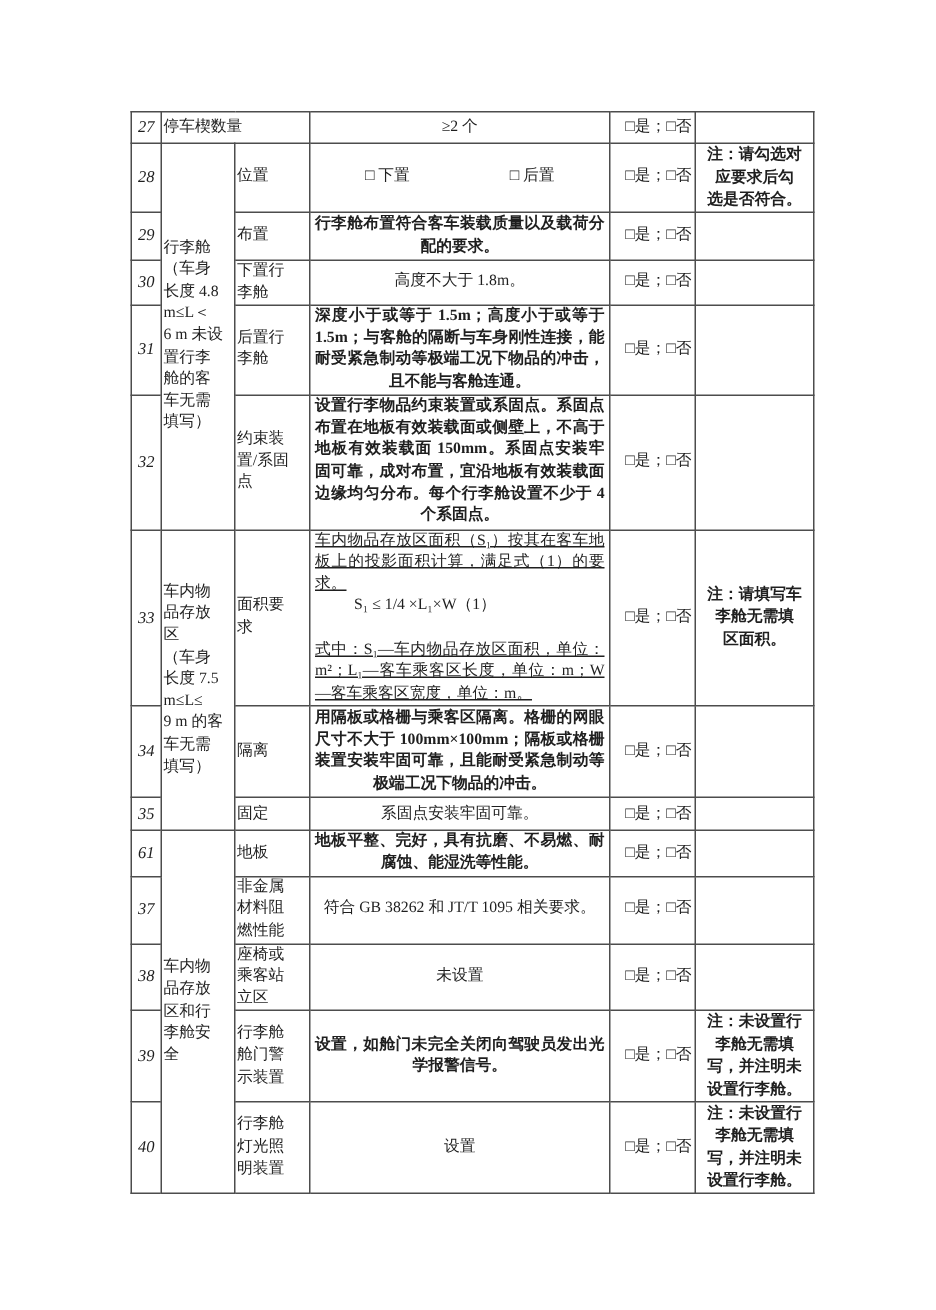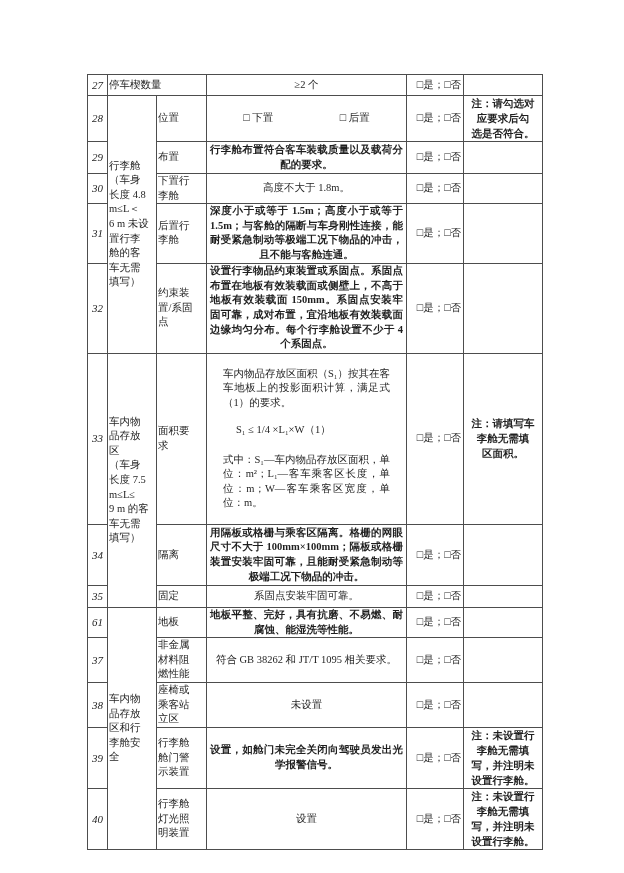--- a/index.html
+++ b/index.html
@@ -40,21 +40,21 @@
   td.req.just { text-align: justify; text-align-last: center; font-weight: bold; }
   td.yesno { text-align: right; padding: 0 2px; }
   td.note {
     text-align: center;
     white-space: pre-line;
     line-height: 15px;
     padding: 0 2px;
     font-weight: bold;
   }
   .opts { display: flex; justify-content: space-around; align-items: center; text-align: center; }
-  .r33 p { margin: 13px; text-align: justify; text-align-last: left; }
+  .r33 p { margin: 0; text-align: justify; text-align-last: left; text-decoration: underline; }
   .formula-line {
     display: flex; justify-content: flex-start; align-items: center;
     padding-left: 26px; padding-right: 10px;
     margin: 0 0 14.6px 0;
   }
 </style>
 </head>
 <body>
 
 <div class="sheet">

